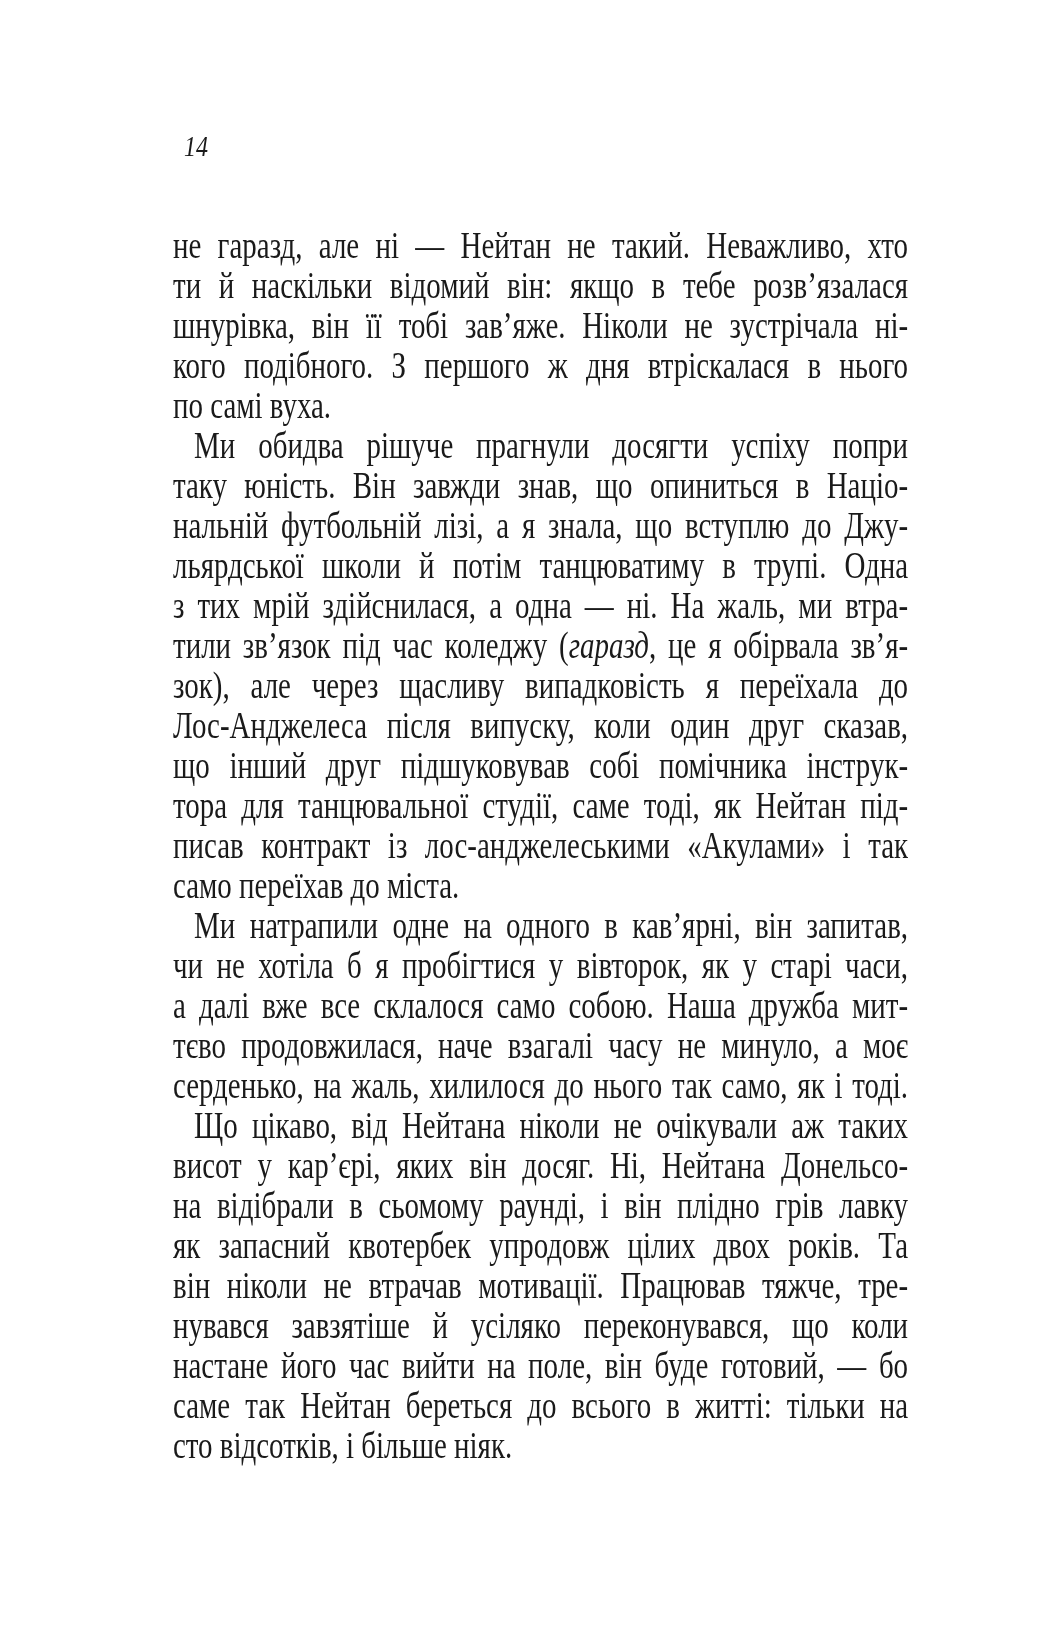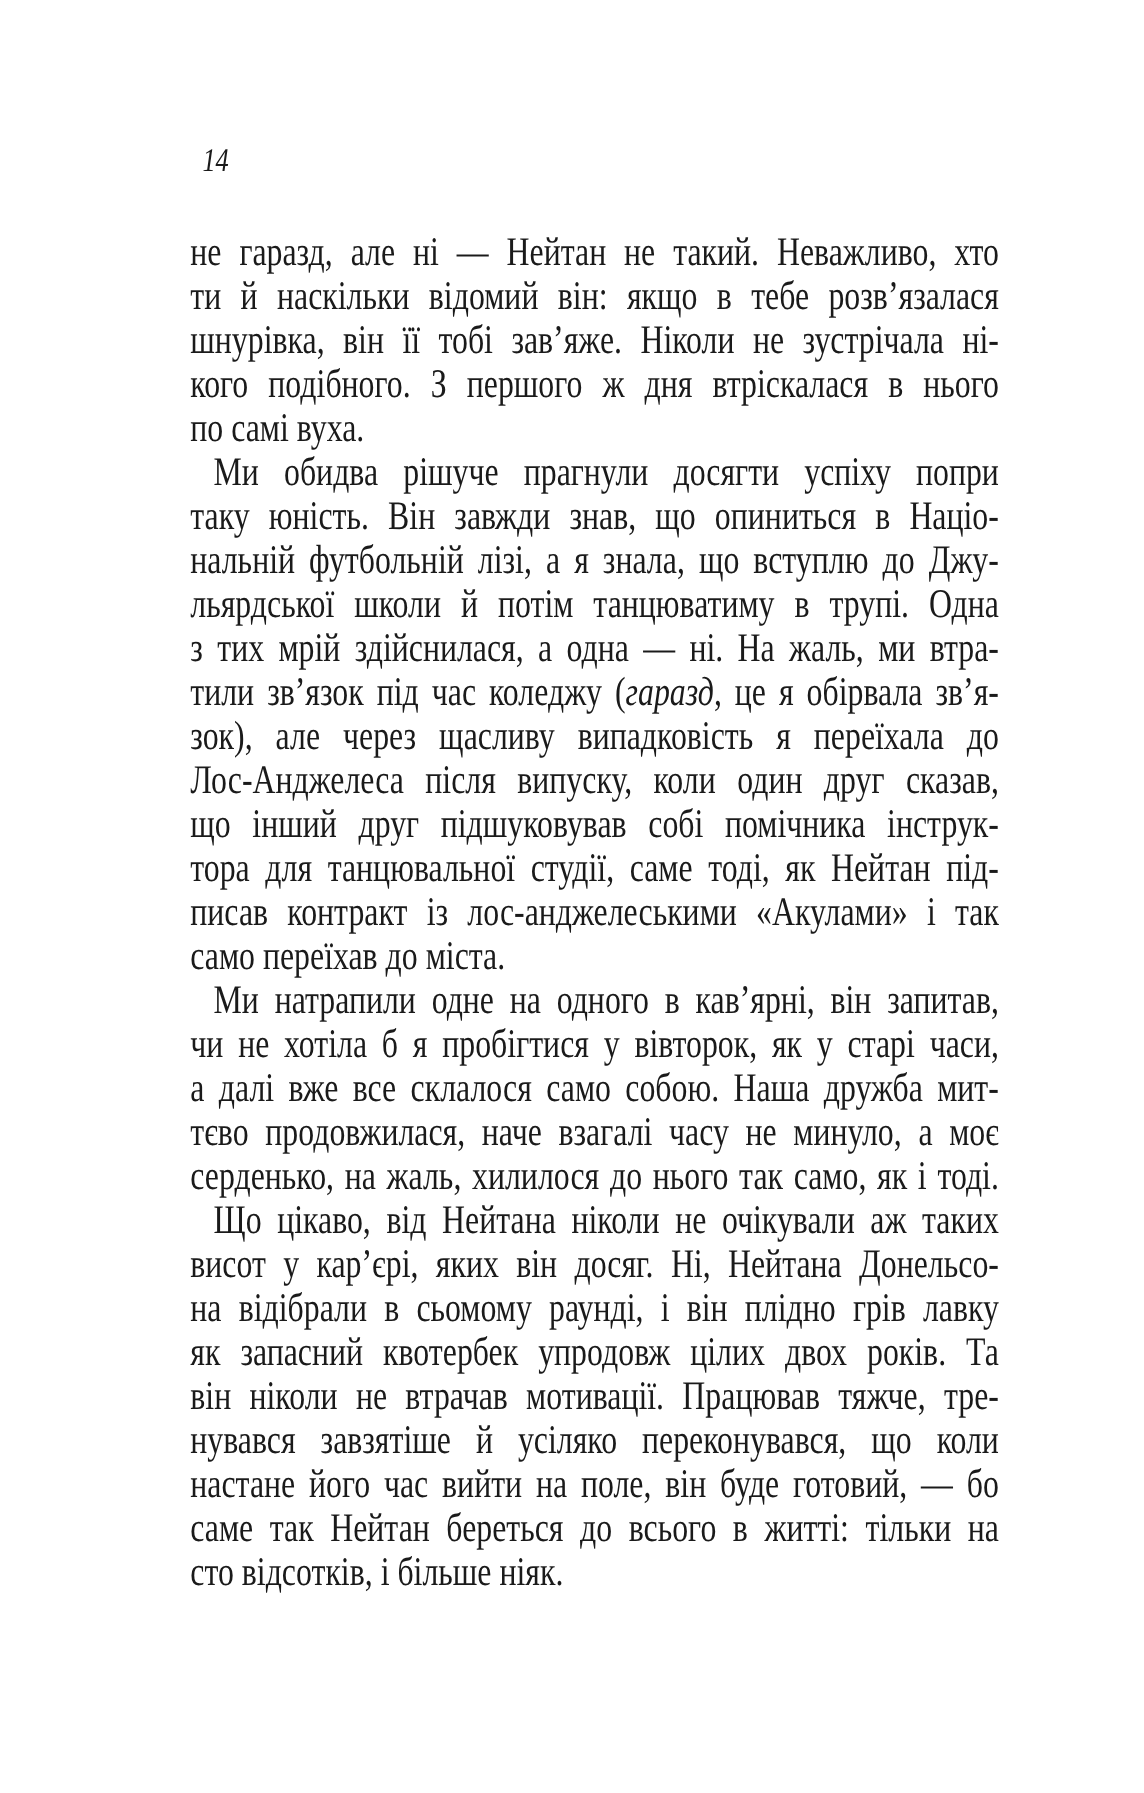--- a/index.html
+++ b/index.html
@@ -22,21 +22,21 @@
     font-size: 30px;
     line-height: 30px;
     font-style: italic;
     transform: scaleX(0.80);
     transform-origin: 0 0;
     white-space: nowrap;
   }
   .text-block {
     position: absolute;
     left: 173px;
-    top: 210px;
+    top: 226px;
     width: 735px;
     height: 1248px;
   }
   
   .scaler {
     width: 940px;
     transform: scaleX(0.782);
     transform-origin: 0 0;
     font-size: 37px;
     line-height: 40px;

